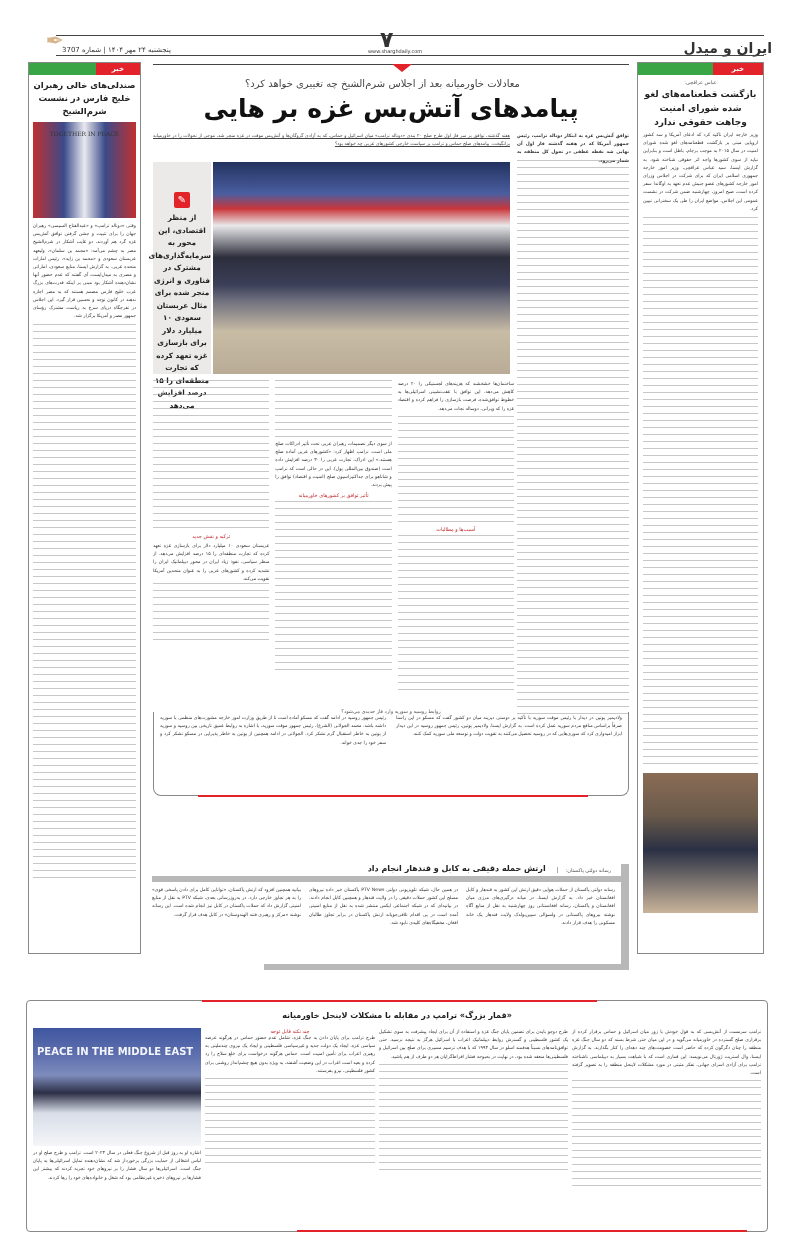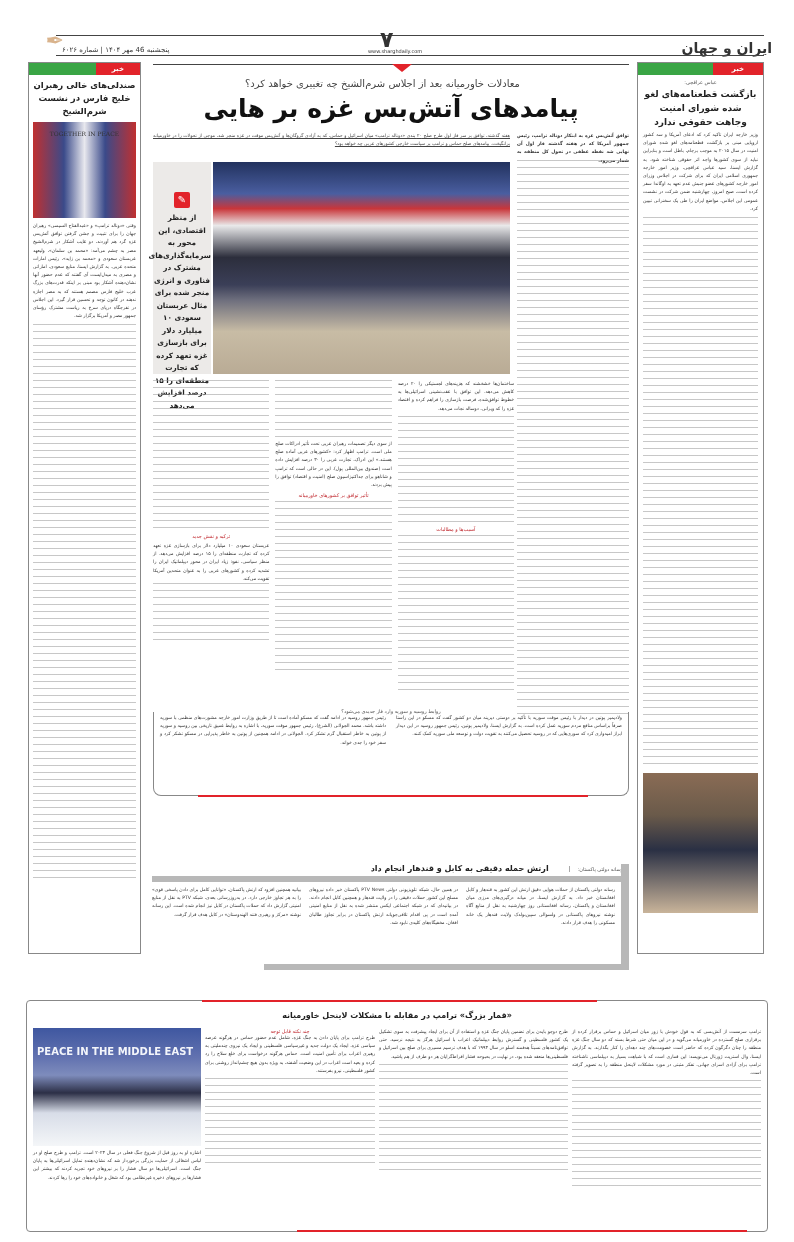--- a/index.html
+++ b/index.html
@@ -20,22 +20,22 @@
 .photo{background:linear-gradient(#3b4f86,#8a8fae 45%,#c9c1b8 60%,#ddd2c0)}
 .subhead-red{color:#c0282e;font-size:5px;text-align:center}
 .callout{font-size:7.3px;font-weight:bold;line-height:12.5px;text-align:center;color:#222}
 </style>
 </head>
 <body>
 
 <div class="abs logo">✒</div>
 <div class="hline" style="left:56px;right:30px;top:35px"></div>
 <div class="abs page-num">۷</div>
-<div class="abs masthead-section">ایران و جهان</div>
-<div class="abs masthead-date">پنجشنبه 46 مهر ۱۴۰۴ | شماره ۶۰۲۶</div>
+<div class="abs masthead-section">ایران و میدل</div>
+<div class="abs masthead-date">پنجشنبه ۲۴ مهر ۱۴۰۴ | شماره 3707</div>
 <div class="abs masthead-url">www.sharghdaily.com</div>
 <div class="hline" style="left:56px;right:30px;top:55px"></div>
 
 <div class="abs box" style="right:30px;top:62px;width:127px;height:892px">
  <div class="col-head">
       <span class="r">خبر</span>
       <span class="g"></span>
     </div>
  <div style="padding:4px 5px">
   <div style="font-size:5px;text-align:center;color:#555">عباس عراقچی:</div>
@@ -100,21 +100,21 @@
 <div class="abs" style="left:153px;right:165px;top:712px;height:84px;border:1px solid #888;border-top:none;border-radius:0 0 8px 8px">
  <div style="text-align:center;font-size:5px;color:#555;margin-top:-4px;background:#fff;width:200px;margin-left:auto;margin-right:auto">روابط روسیه و سوریه وارد فاز جدیدی می‌شود؟</div>
  <div style="display:flex;gap:10px;padding:0 6px">
   <div class="text" style="flex:1">ولادیمیر پوتین در دیدار با رئیس موقت سوریه با تأکید بر دوستی دیرینه میان دو کشور گفت که مسکو در این راستا صرفاً براساس منافع مردم سوریه عمل کرده است. به گزارش ایسنا، ولادیمیر پوتین، رئیس جمهور روسیه در این دیدار ابراز امیدواری کرد که سوری‌هایی که در روسیه تحصیل می‌کنند به تقویت دولت و توسعه ملی سوریه کمک کنند.</div>
   <div class="text" style="flex:1">رئیس جمهور روسیه در ادامه گفت که مسکو آماده است تا از طریق وزارت امور خارجه مشورت‌های منظمی با سوریه داشته باشد. محمد الجولانی (الشرع)، رئیس جمهور موقت سوریه، با اشاره به روابط عمیق تاریخی بین روسیه و سوریه از پوتین به خاطر استقبال گرم تشکر کرد. الجولانی در ادامه همچنین از پوتین به خاطر پذیرایی در مسکو تشکر کرد و سفر خود را جدی خواند.</div>
  </div>
 </div>
 <div class="abs" style="left:198px;width:390px;top:795px;height:2px;background:#e2232a"></div>
 
 <div class="abs" style="left:152px;right:165px;top:864px;height:94px">
- <div style="display:flex;align-items:center;gap:20px;padding-right:6px">
+ <div style="display:flex;align-items:flex-end;gap:11px;padding-right:18px">
   <span style="font-size:5px;color:#555;border-left:1px solid #aaa;padding-left:8px">رسانه دولتی پاکستان:</span>
   <span style="font-size:8px;font-weight:bold">ارتش حمله دقیقی به کابل و قندهار انجام داد</span>
  </div>
  <div style="position:absolute;right:0;top:0;width:8px;height:106px;background:#b8b8b8"></div>
  <div style="height:6px;background:#b8b8b8;margin:3px 0 4px 0"></div>
  <div style="display:flex;gap:8px;padding-right:14px">
   <div class="text" style="flex:1">رسانه دولتی پاکستان از حملات هوایی دقیق ارتش این کشور به قندهار و کابل افغانستان خبر داد. به گزارش ایسنا، در میانه درگیری‌های مرزی میان افغانستان و پاکستان، رسانه افغانستانی روز چهارشنبه به نقل از منابع آگاه نوشته نیروهای پاکستانی در ولسوالی سپین‌بولدک ولایت قندهار یک خانه مسکونی را هدف قرار دادند.</div>
   <div class="text" style="flex:1">در همین حال، شبکه تلویزیونی دولتی PTV News پاکستان خبر داده نیروهای مسلح این کشور حملات دقیقی را در ولایت قندهار و همچنین کابل انجام دادند. در بیانیه‌ای که در شبکه اجتماعی ایکس منتشر شده به نقل از منابع امنیتی آمده است در پی اقدام تلافی‌جویانه ارتش پاکستان در برابر تجاوز طالبان افغان، مخفیگاه‌های کلیدی نابود شد.</div>
   <div class="text" style="flex:1">بیانیه همچنین افزود که ارتش پاکستان، «توانایی کامل برای دادن پاسخی قوی» را به هر تجاوز خارجی دارد. در به‌روزرسانی بعدی، شبکه PTV به نقل از منابع امنیتی گزارش داد که حملات پاکستان در کابل نیز انجام شده است. این رسانه نوشته «مرکز و رهبری فتنه الهندوستان» در کابل هدف قرار گرفت.</div>
  </div>

